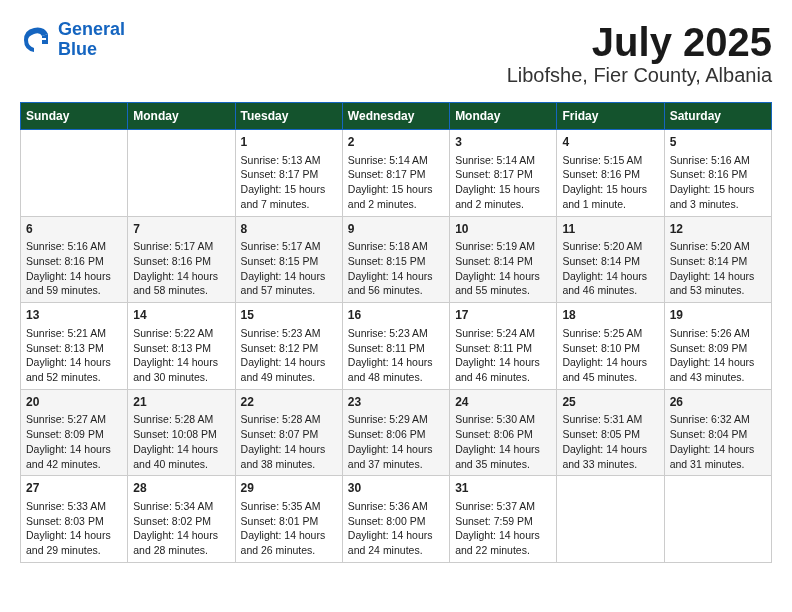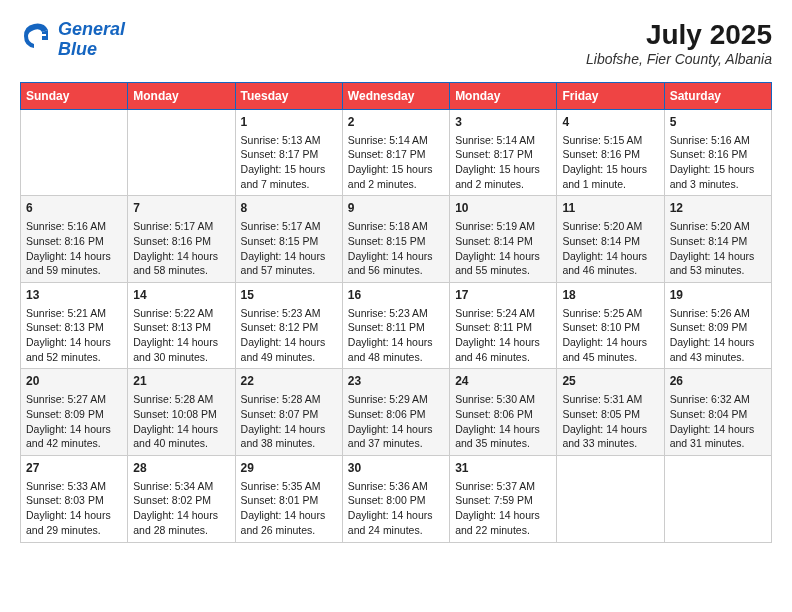--- a/index.html
+++ b/index.html
@@ -11,59 +11,57 @@
       padding: 20px;
     }
     .header {
       display: flex;
       justify-content: space-between;
       align-items: flex-start;
       margin-bottom: 15px;
     }
     .logo {
       display: flex;
-      align-items: flex-start;
+      align-items: center;
       gap: 6px;
-      font-style: italic;
     }
     .logo-text {
       font-size: 18px;
       font-weight: bold;
       line-height: 1.1;
       color: #1a1a1a;
     }
     .logo-text span {
       color: #1565c0;
     }
     .logo-icon {
       width: 32px;
       height: 32px;
     }
     .title-block {
       text-align: right;
     }
     .month-title {
-      font-size: 28px;
+      font-size: 40px;
       font-weight: bold;
       color: #1a1a1a;
       line-height: 1.1;
       text-align: right;
     }
     .subtitle {
-      font-size: 14px;
+      font-size: 20px;
       color: #333;
-      font-style: italic;
     }
     table {
       width: 100%;
       border-collapse: collapse;
       font-size: 11px;
     }
     thead tr th {
-      background-color: #ef4444;
+      background-color: #14532d;
       color: #fff;
       padding: 6px 5px;
       text-align: left;
       font-size: 12px;
       font-weight: bold;
       border: 1px solid #1565c0;
     }
     tbody tr td {
       border: 1px solid #ccc;
       vertical-align: top;

